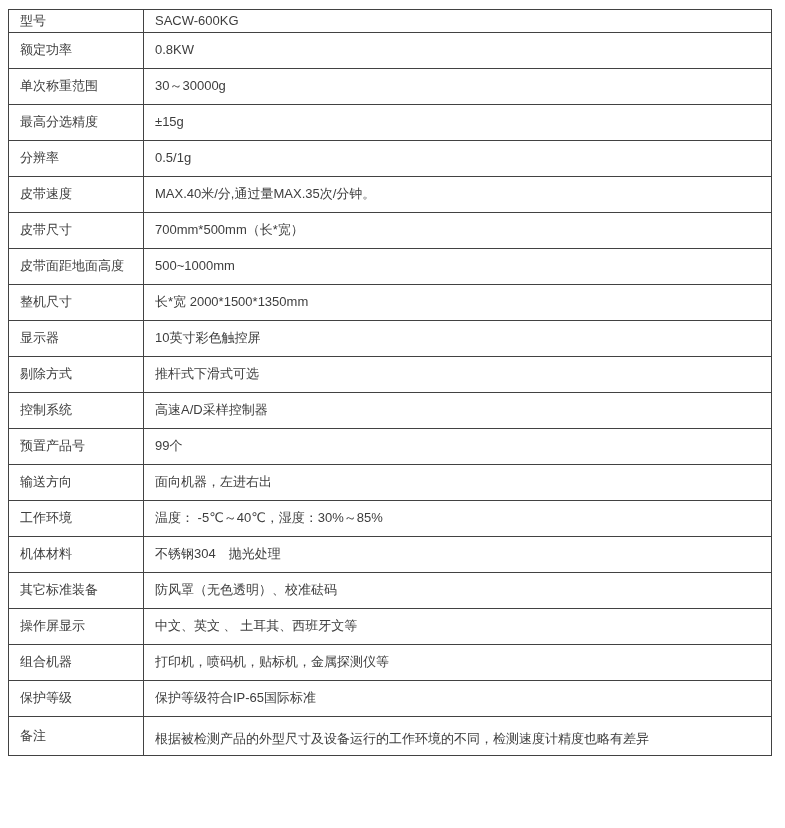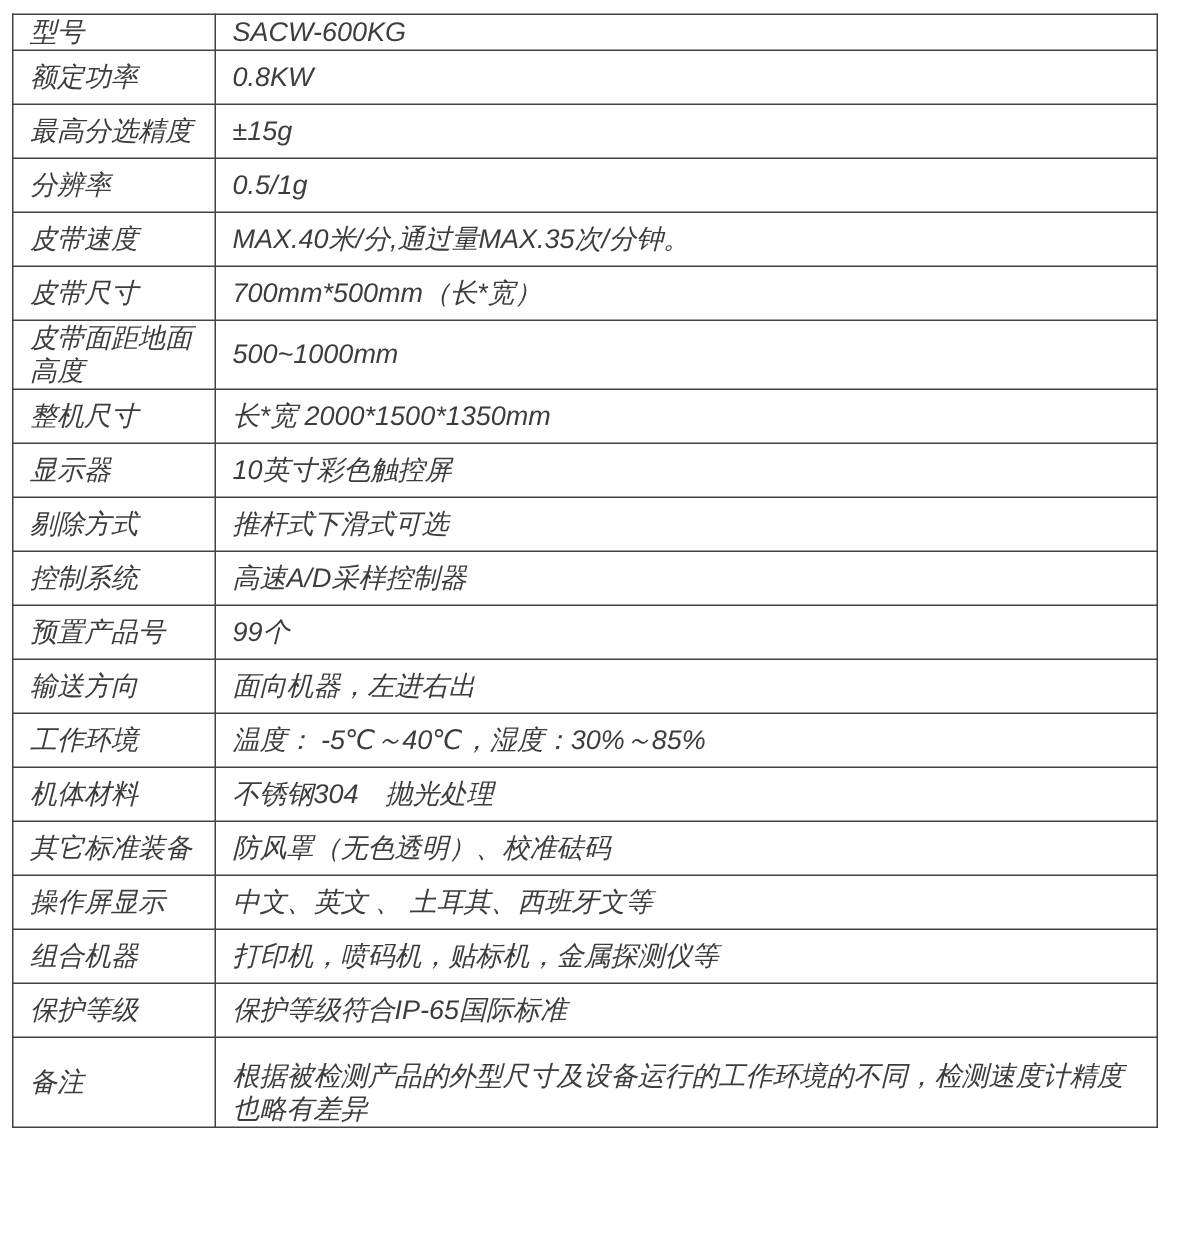--- a/index.html
+++ b/index.html
@@ -19,23 +19,22 @@
     font-family: "Liberation Sans", "DejaVu Sans", sans-serif;
     color: var(--text-color);
   }
   .page {
     padding: 9px 0 0 8px;
   }
   table.spec-table {
     border-collapse: collapse;
     table-layout: fixed;
     width: 763px;
-    font-size: 18px;
+    font-size: 13px;
     color: var(--text-color);
-    font-style: italic;
   }
   table.spec-table td {
     border: 1px solid var(--border-color);
     vertical-align: middle;
     padding: 0 10px 0 11px;
     white-space: pre-wrap;
     overflow: hidden;
     line-height: 1.25;
   }
   td.label-cell { width: 135px; }
@@ -58,20 +57,24 @@
     <td class="label-cell">型号</td>
     <td class="value-cell">SACW-600KG</td>
   </tr>
 
 
   <tr class="spec-row">
     <td class="label-cell">额定功率</td>
     <td class="value-cell">0.8KW</td>
   </tr>
 
+  <tr class="spec-row">
+    <td class="label-cell">单次称重范围</td>
+    <td class="value-cell">30～30000g</td>
+  </tr>
 
   <tr class="spec-row">
     <td class="label-cell">最高分选精度</td>
     <td class="value-cell">±15g</td>
   </tr>
 
   <tr class="spec-row">
     <td class="label-cell">分辨率</td>
     <td class="value-cell">0.5/1g</td>
   </tr>

